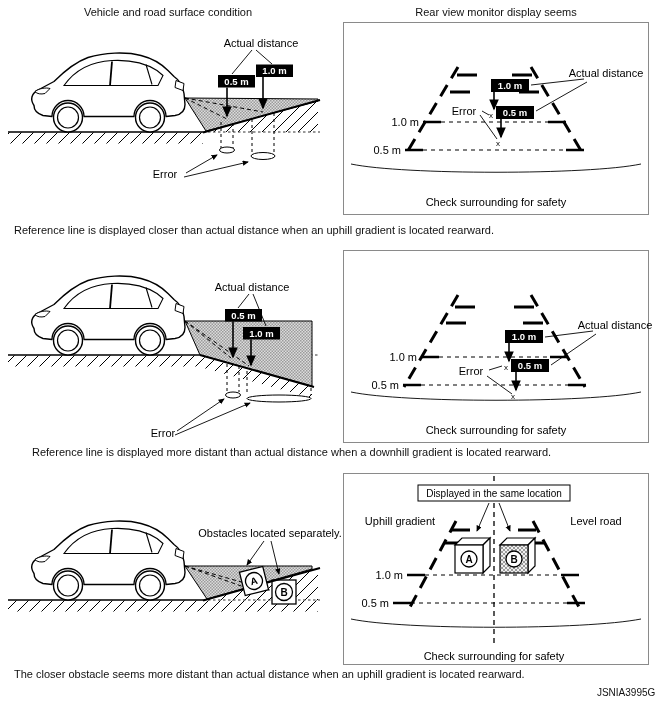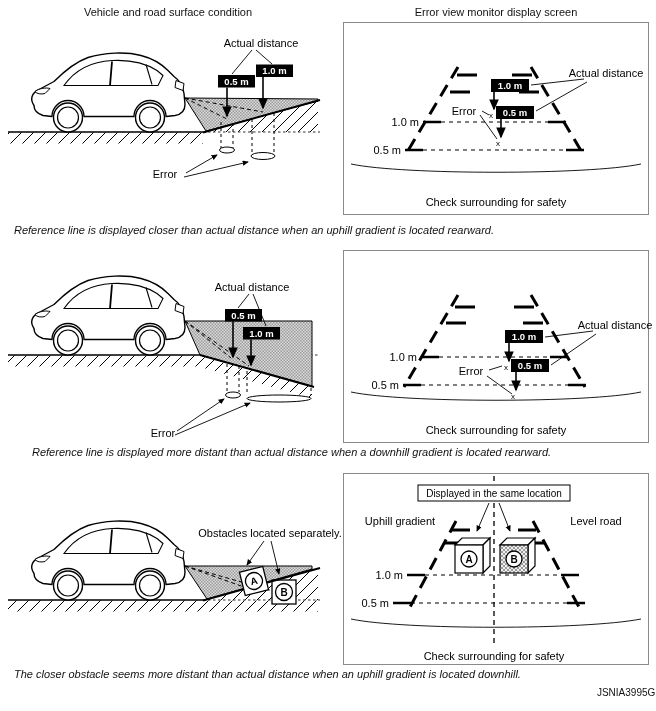--- a/index.html
+++ b/index.html
@@ -1,19 +1,19 @@
 <!DOCTYPE html>
 <html><head>
 <meta charset="utf-8">
 <style>
   html,body{margin:0;padding:0;background:#ffffff;}
   body{width:656px;height:711px;font-family:"Liberation Sans",sans-serif;color:#000;}
   #page{position:relative;width:656px;height:711px;background:#fff;overflow:hidden;}
   .title{position:absolute;font-size:11px;text-align:center;color:#111;}
-  .caption{position:absolute;font-size:11px;color:#111;white-space:nowrap;font-style:italic;}
+  .caption{position:absolute;font-size:11px;color:#111;white-space:nowrap;}
   .figcode{position:absolute;font-size:10px;color:#111;}
   svg{position:absolute;overflow:visible;}
   svg text{font-family:"Liberation Sans",sans-serif;fill:#000;}
   .lbl{font-size:11px;}
   .boxlbl{font-size:9.5px;font-weight:bold;fill:#fff;}
   .xmark{font-size:8px;}
   .cubelbl{font-size:10px;font-weight:bold;}
   .smalllbl{font-size:10px;}
   .thin{stroke:#000;stroke-width:0.9;fill:none;}
   .med{stroke:#000;stroke-width:1.3;fill:none;}
@@ -43,21 +43,21 @@
       <circle cx="40" cy="74" r="10.5" fill="none" stroke="#000" stroke-width="1.2"></circle>
       <circle cx="122" cy="74" r="14.5" fill="#fff" stroke="#000" stroke-width="1.4"></circle>
       <circle cx="122" cy="74" r="10.5" fill="none" stroke="#000" stroke-width="1.2"></circle>
     </g>
   </defs>
 </svg>
 
 <div id="page">
 
   <div class="title" style="left:0;top:6px;width:336px;">Vehicle and road surface condition</div>
-  <div class="title" style="left:336px;top:6px;width:320px;">Error view monitor display screen</div>
+  <div class="title" style="left:336px;top:6px;width:320px;">Rear view monitor display seems</div>
 
   <svg style="left:0;top:22px;" width="328" height="200" viewBox="0 0 328 200">
     <defs>
       <pattern id="sh1" width="3" height="3" patternUnits="userSpaceOnUse">
         <rect width="3" height="3" fill="#dcdcdc"></rect>
           <rect width="1.5" height="1.5" fill="#9b9b9b"></rect>
           <rect x="1.5" y="1.5" width="1.5" height="1.5" fill="#9b9b9b"></rect>
       </pattern>
       <pattern id="h1" width="12" height="12" patternUnits="userSpaceOnUse">
         <path d="M-2,14 L14,-2" stroke="#000" stroke-width="1"></path>
@@ -405,16 +405,16 @@
       <polygon points="157,72 164,65 192,65 185,72" fill="#fff" stroke="#000" stroke-width="1.2"></polygon>
       <polygon points="185,72 192,65 192,93 185,100" fill="#fff" stroke="#000" stroke-width="1.2"></polygon>
       <rect x="157" y="72" width="28" height="28" fill="url(#chk)" stroke="#000" stroke-width="1.2"></rect>
       <circle cx="171" cy="86" r="8" fill="#fff" stroke="#000" stroke-width="1.3"></circle>
       <text class="cubelbl" x="171" y="89.5" text-anchor="middle">B</text>
     </g>
     <path class="thin" d="M8,146 C60,157 242,157 298,146"></path>
     <text class="lbl" x="151" y="187" text-anchor="middle">Check surrounding for safety</text>
   </svg>
 
-  <div class="caption" style="left:14px;top:668px;">The closer obstacle seems more distant than actual distance when an uphill gradient is located downhill.</div>
+  <div class="caption" style="left:14px;top:668px;">The closer obstacle seems more distant than actual distance when an uphill gradient is located rearward.</div>
   <div class="figcode" style="left:0;top:687px;width:650px;text-align:right;margin-left:12px;">JSNIA3995GB</div>
 
 </div>
 
 </body></html>

